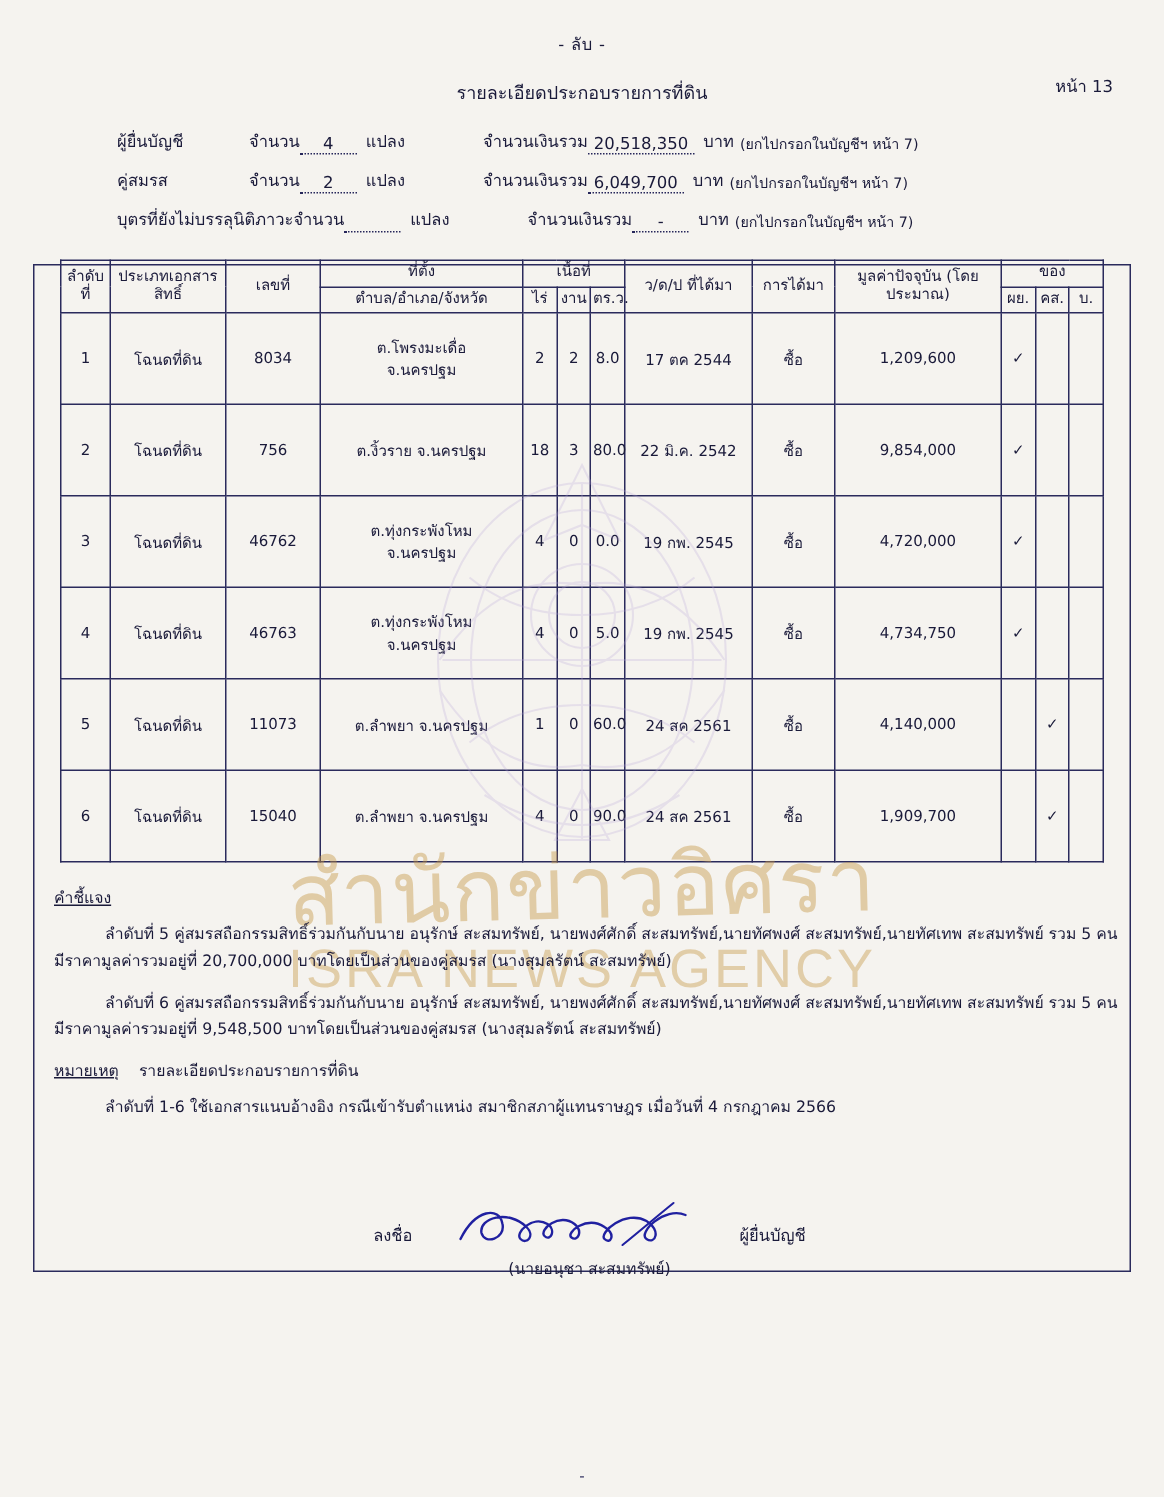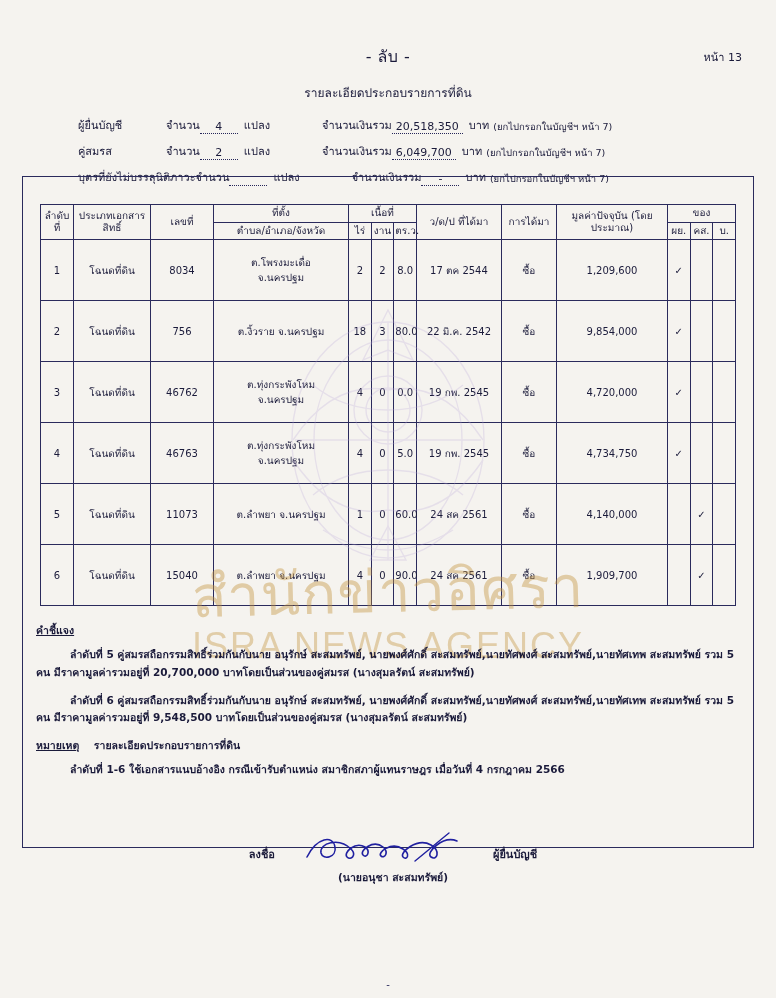--- a/index.html
+++ b/index.html
@@ -56,22 +56,22 @@
     transform: translateX(-50%);
     font-size: 36px;
     letter-spacing: 2px;
     color: rgba(196,148,62,.40);
     white-space: nowrap;
     font-family: "Liberation Sans", sans-serif;
   }
   
   .secret-label {
     text-align: center;
-    font-size: 16px;
-    padding-top: 44px;
+    font-size: 11px;
+    padding-top: 20px;
     letter-spacing: .5px;
   }
   .page-no {
     position: absolute;
     right: 34px;
     top: 48px;
     font-size: 11px;
   }
   .doc-title {
     text-align: center;
@@ -129,21 +129,20 @@
   .c-value  { width: 108px; }
   .c-own    { width: 26px; margin-top: 21px; }
   .tick { font-size: 11px; }
   
   .explain {
     margin: 16px 26px 0 36px;
     font-size: 10.5px;
     line-height: 1.7;
     position: relative;
     z-index: 3;
-    font-weight: bold;
   }
   .explain .u { text-decoration: underline; }
   .explain p { margin: 0 0 6px 0; }
   .indent { text-indent: 34px; }
   .note-block { margin-top: 10px; }
   
   .sig {
     margin-top: 52px;
     text-align: center;
     font-size: 11px;

